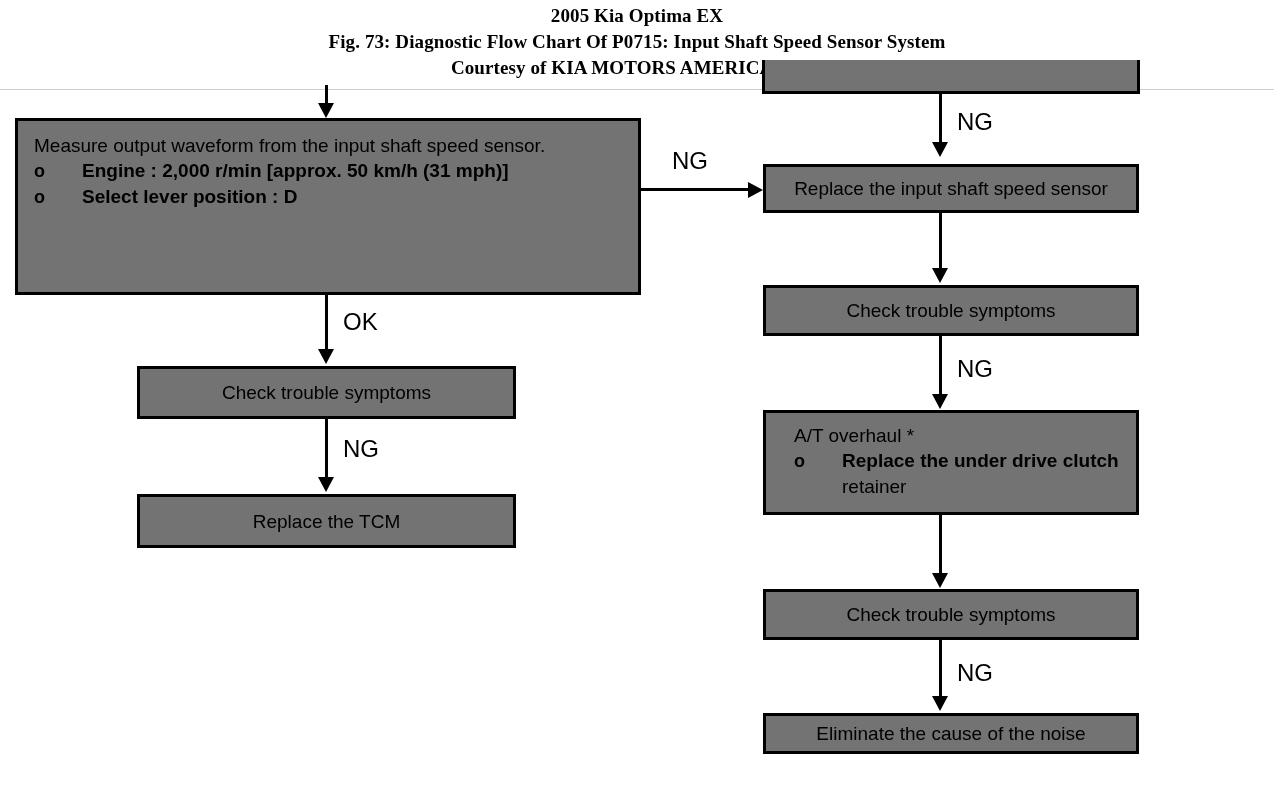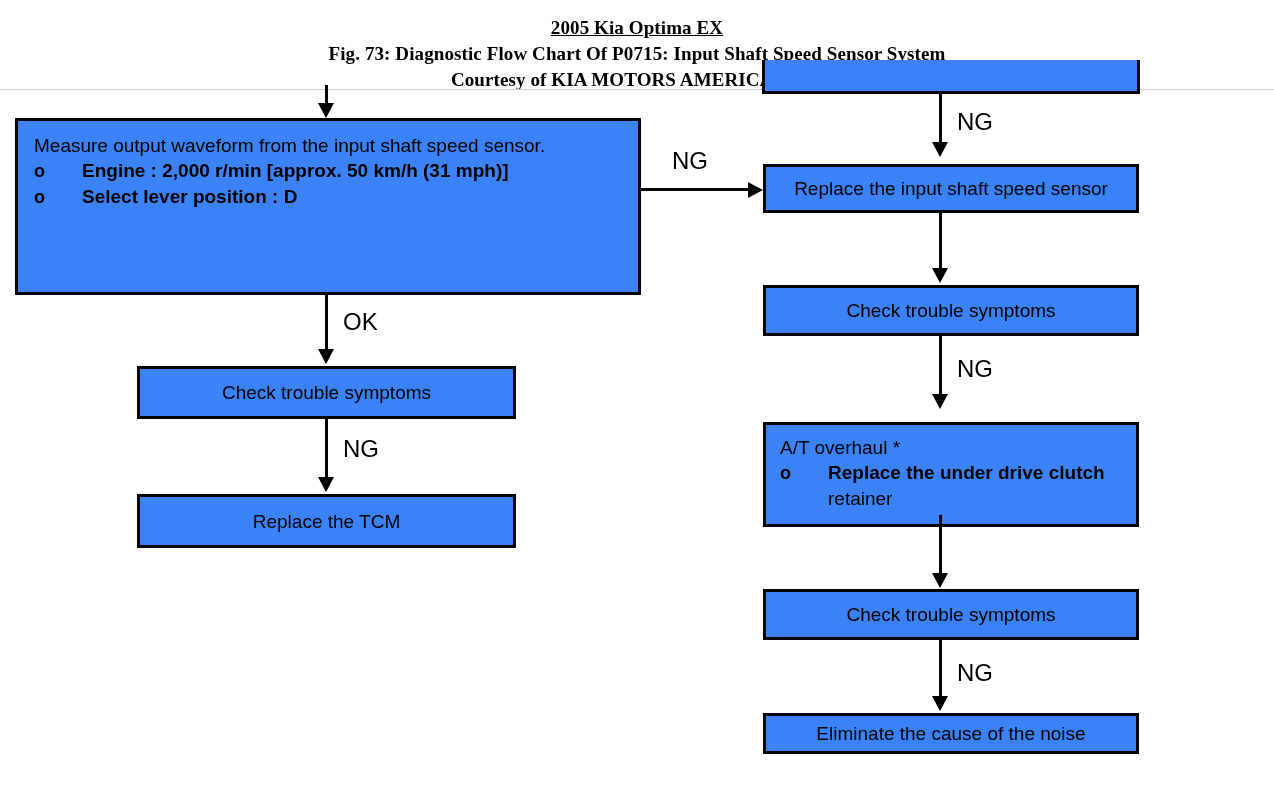--- a/index.html
+++ b/index.html
@@ -27,21 +27,21 @@
     font-family: "Liberation Serif", serif;
     font-weight: bold;
     color: #000;
   }
   .header .hline {
     display: block;
     font-size: 19px;
     line-height: 26px;
     letter-spacing: 0.1px;
   }
-  .header .hline.l1 { padding-top: 15px; text-decoration: underline; }
+  .header .hline.l1 { padding-top: 3px; }
 
   .header-rule {
     position: absolute;
     left: 0;
     top: 89px;
     width: 1274px;
     height: 1px;
     background: #cfcfcf;
   }
 
@@ -51,21 +51,21 @@
     left: 0;
     top: 0;
     width: 1274px;
     height: 789px;
   }
 
   .node {
     position: absolute;
     box-sizing: border-box;
     border: 3px solid #000;
-    background: #3b82f6;
+    background: #737373;
     font-size: 19px;
     line-height: 25px;
     color: #000;
   }
   .node.centered {
     display: flex;
     align-items: center;
     justify-content: center;
     text-align: center;
   }
@@ -197,21 +197,21 @@
   <div class="arrow-down" style="left:932px; top:268px;"></div>
 
   <div class="node centered" style="left:763px; top:285px; width:376px; height:51px;">
     <span>Check trouble symptoms</span>
   </div>
 
   <div class="vline" style="left:939px; top:336px; height:60px;"></div>
   <div class="arrow-down" style="left:932px; top:394px;"></div>
   <div class="edge-label" style="left:957px; top:358px;">NG</div>
 
-  <div class="node padded" style="left:763px; top:410px; width:376px; height:105px; padding:10px 12px 8px 14px;margin-top:12px;">
+  <div class="node padded" style="left:763px; top:410px; width:376px; height:105px; padding:10px 12px 8px 28px;">
     <span class="node-line">A/T overhaul *</span>
     <span class="bullet-row">
       <span class="bullet">o</span><span class="bullet-text">Replace the under drive clutch</span>
     </span>
     <span class="bullet-cont">retainer</span>
   </div>
 
   <div class="vline" style="left:939px; top:515px; height:60px;"></div>
   <div class="arrow-down" style="left:932px; top:573px;"></div>
 

